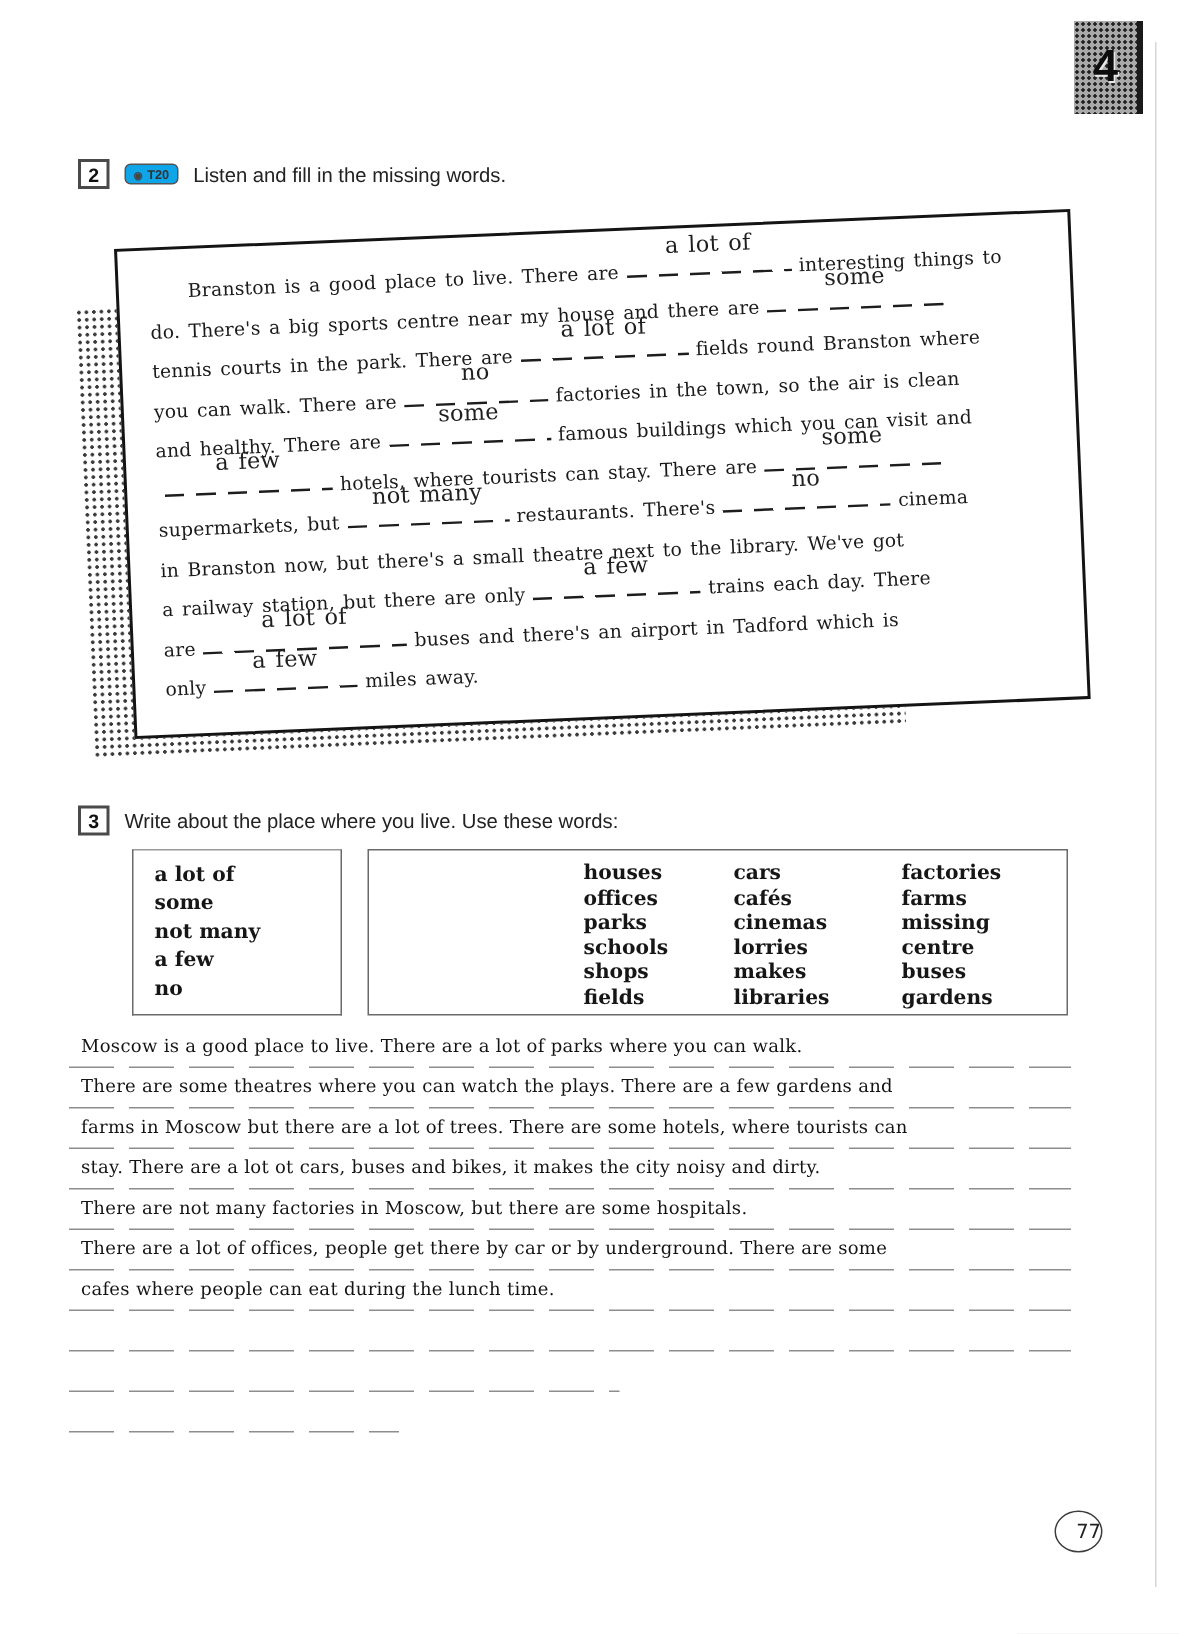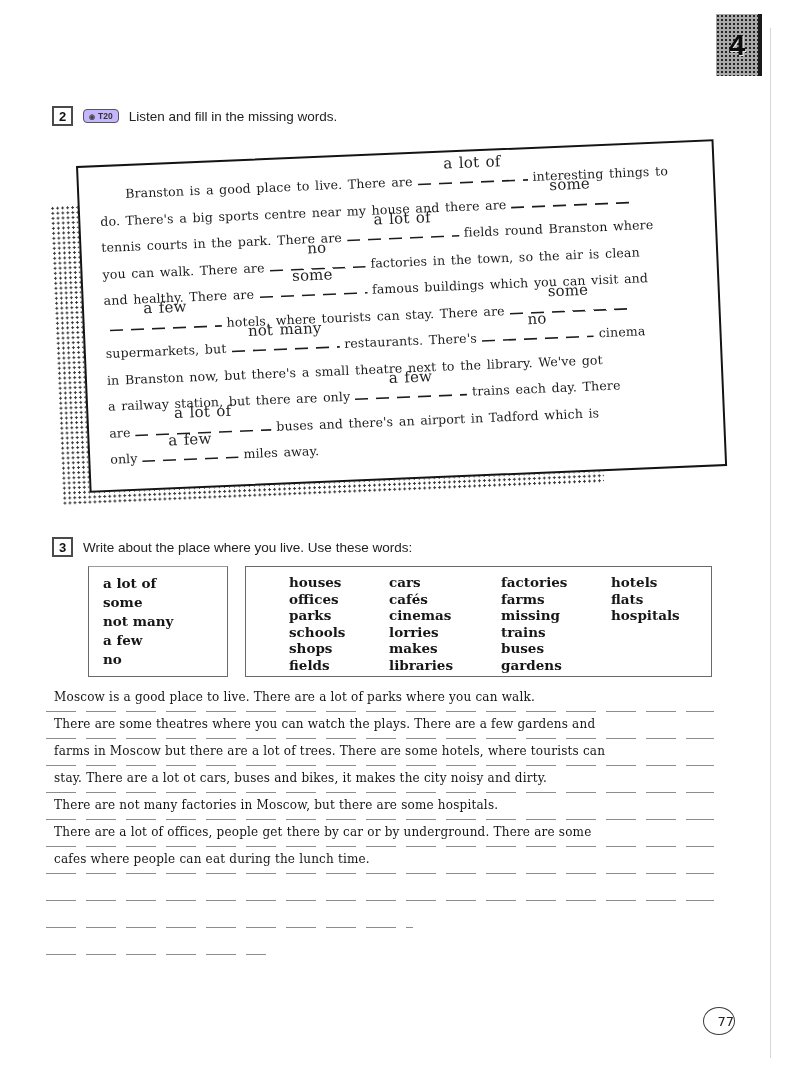--- a/index.html
+++ b/index.html
@@ -31,21 +31,21 @@
   
   .exh { position:absolute; display:flex; align-items:center; gap:10px; }
   .exh2 { left:52px; top:106px; }
   .exh3 { left:52px; top:537px; }
   .numbox {
     width:21px; height:20px; border:2px solid #4a4a4a; display:flex; align-items:center; justify-content:center;
     font:bold 13px "Liberation Sans", sans-serif; color:#111; background:#fff;
   }
   .badge {
     display:inline-flex; align-items:center; gap:3px; border:1px solid #555; border-radius:4px;
-    padding:1px 5px; font:bold 8.5px "Liberation Sans", sans-serif; color:#333; background:#c4b5fd;
+    padding:1px 5px; font:bold 8.5px "Liberation Sans", sans-serif; color:#333; background:#0ea5e9;
   }
   .badge-ic::before { content:"◉"; font-size:7px; color:#444; }
   .instr { font:13.5px "Liberation Sans", sans-serif; color:#222; }
   
   .passage-shadow {
     position:absolute; left:50px; top:206px; width:542px; height:300px; z-index:1;
     transform:rotate(-2.4deg); transform-origin:0 0;
     background-image: radial-gradient(circle, #3a3a3a 1.1px, transparent 1.35px);
     background-size:5px 5px;
   }
@@ -162,28 +162,23 @@
         <div class="witem">cafés</div>
         <div class="witem">cinemas</div>
         <div class="witem">lorries</div>
         <div class="witem">makes</div>
         <div class="witem">libraries</div>
       </div>
       <div class="wcol">
         <div class="witem">factories</div>
         <div class="witem">farms</div>
         <div class="witem">missing</div>
-        <div class="witem">trains</div>
+        <div class="witem">centre</div>
         <div class="witem">buses</div>
         <div class="witem">gardens</div>
-      </div>
-      <div class="wcol">
-        <div class="witem">hotels</div>
-        <div class="witem">flats</div>
-        <div class="witem">hospitals</div>
       </div>
     </div>
 
   <div class="answers">
       <div class="aline">Moscow is a good place to live. There are a lot of parks where you can walk.</div>
       <div class="aline">There are some theatres where you can watch the plays. There are a few gardens and</div>
       <div class="aline">farms in Moscow but there are a lot of trees. There are some hotels, where tourists can</div>
       <div class="aline">stay. There are a lot ot cars, buses and bikes, it makes the city noisy and dirty.</div>
       <div class="aline">There are not many factories in Moscow, but there are some hospitals.</div>
       <div class="aline">There are a lot of offices, people get there by car or by underground. There are some</div>

